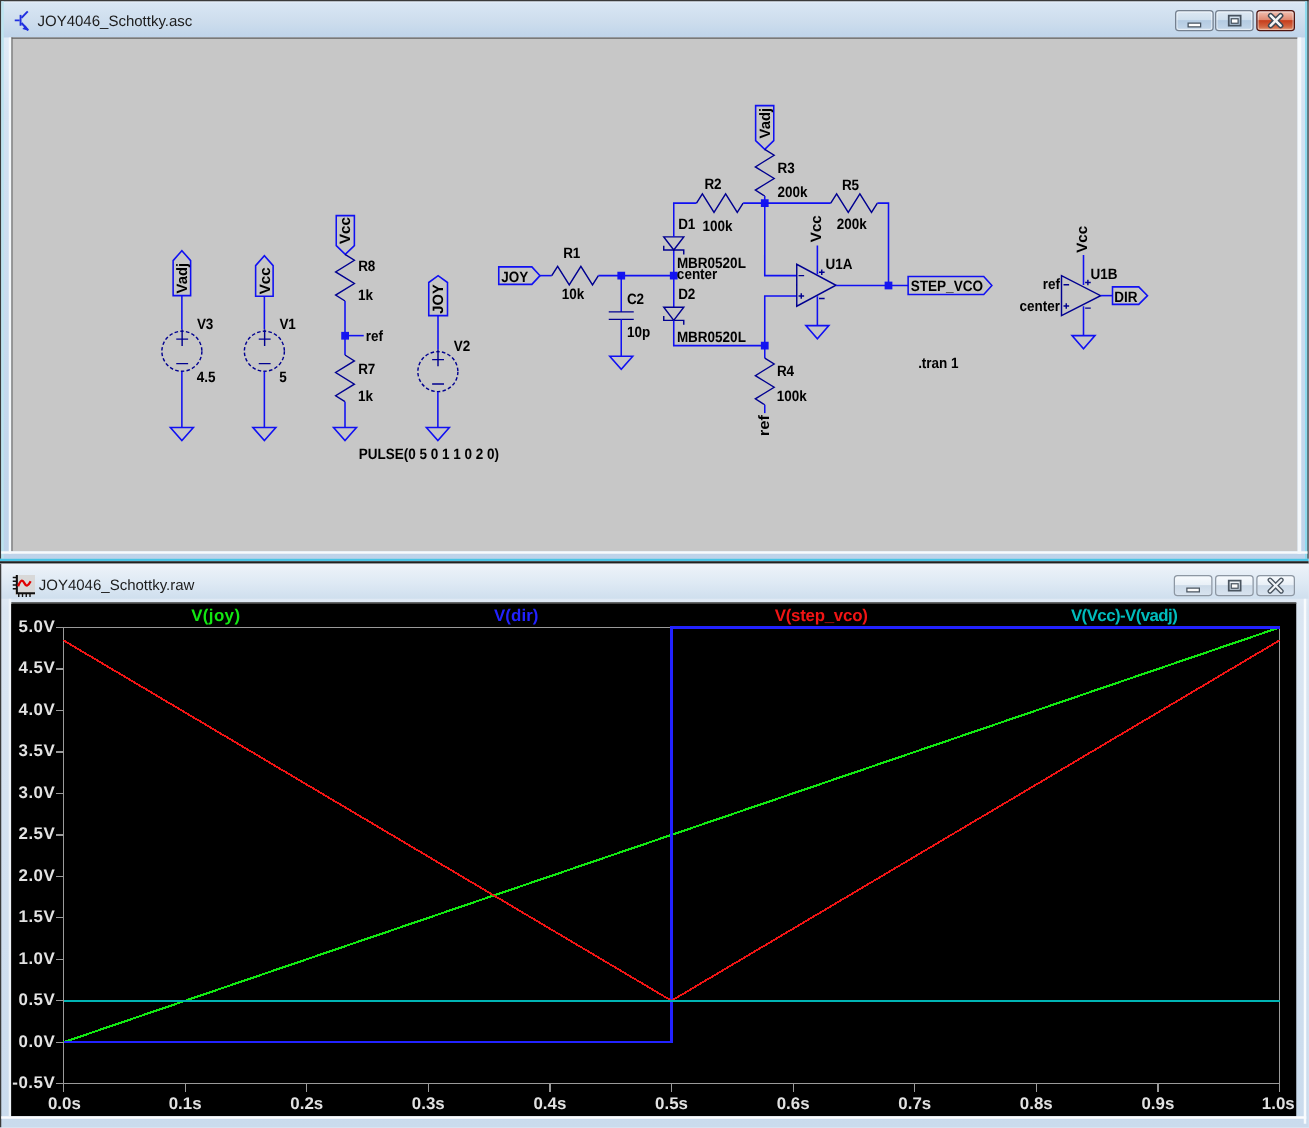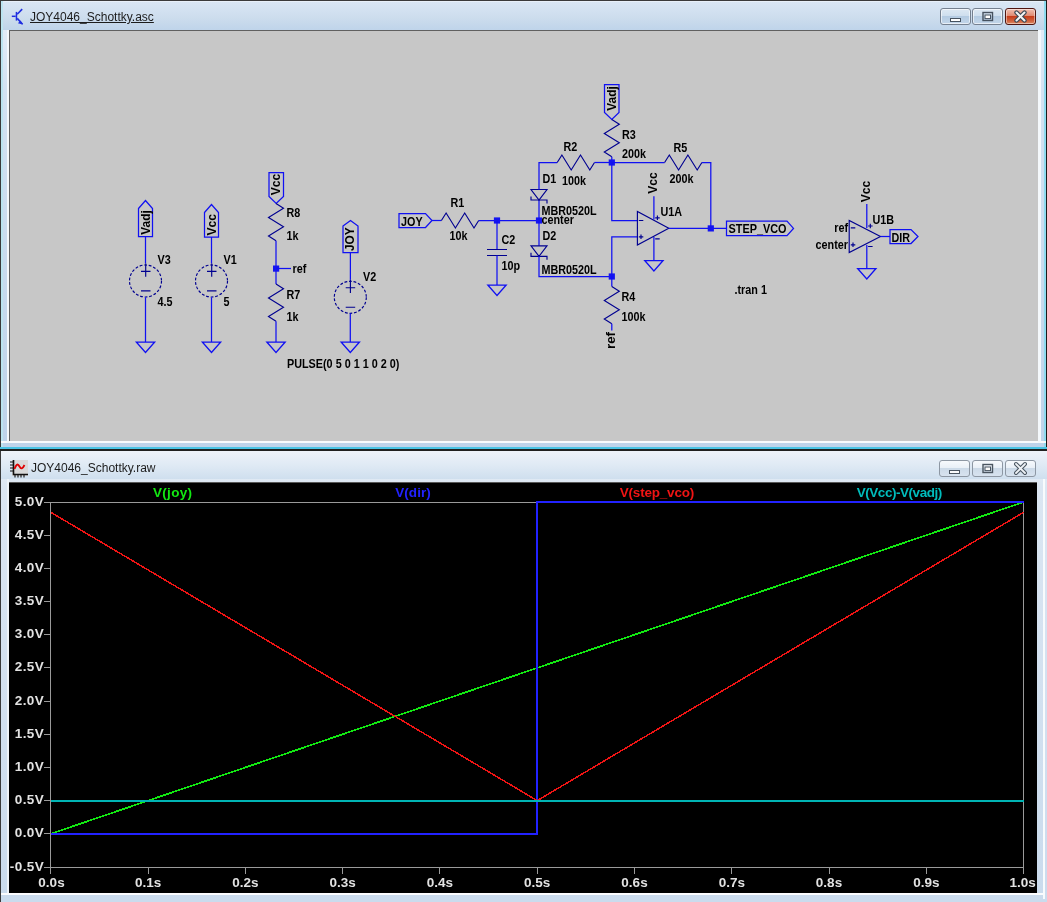--- a/index.html
+++ b/index.html
@@ -27,21 +27,21 @@
 
     <svg class="abs" style="left:11px;top:7px;" width="18" height="19" viewBox="0 0 18 19">
       <g stroke="#1f2ee0" fill="none">
         <rect x="4.7" y="4.9" width="1.5" height="8.7" fill="#1f2ee0" stroke="none"></rect>
         <path d="M0.8,9.3 H4.7" stroke-width="1.5"></path>
         <path d="M6.2,7.3 L11.2,2.1" stroke-width="1.6"></path>
         <path d="M6.2,11.4 L11.6,17.2" stroke-width="1.6"></path>
       </g>
       <path d="M11.8,17.6 L6.9,16.2 L9.5,13.4 Z" fill="#1f2ee0"></path>
     </svg>
-    <div class="abs tbtext" style="left:30px;top:10px;text-decoration:underline;">JOY4046_Schottky.asc</div>
+    <div class="abs tbtext" style="left:30px;top:10px;">JOY4046_Schottky.asc</div>
 
     <div class="btn" style="left:940px;top:8px;background:linear-gradient(#dde8f3 0%,#cfdfee 45%,#b4cbe2 50%,#c3d6e9 100%);border:1px solid #75808f;box-shadow:inset 0 0 0 1px rgba(255,255,255,.6);"></div>
     <div class="btn" style="left:972px;top:8px;background:linear-gradient(#dde8f3 0%,#cfdfee 45%,#b4cbe2 50%,#c3d6e9 100%);border:1px solid #75808f;box-shadow:inset 0 0 0 1px rgba(255,255,255,.6);"></div>
     <div class="btn" style="left:1005px;top:8px;background:linear-gradient(#f2c0b2 0%,#e08a72 45%,#c63d1b 50%,#d0603c 78%,#dc8a64 100%);border:1px solid #501510;box-shadow:inset 0 0 0 1px rgba(255,255,255,.45);"></div>
     <svg class="abs" style="left:940px;top:8px;" width="31" height="17" viewBox="0 0 31 17">
       <rect x="10.5" y="10.5" width="10" height="3" fill="#fff" stroke="#46525f" stroke-width="1"></rect>
     </svg>
     <svg class="abs" style="left:972px;top:8px;" width="31" height="17" viewBox="0 0 31 17">
       <rect x="11" y="4.5" width="9.5" height="8" fill="none" stroke="#46525f" stroke-width="1.4"></rect>
       <rect x="13" y="7" width="5.5" height="3.6" fill="#fff" stroke="#46525f" stroke-width="1"></rect>

